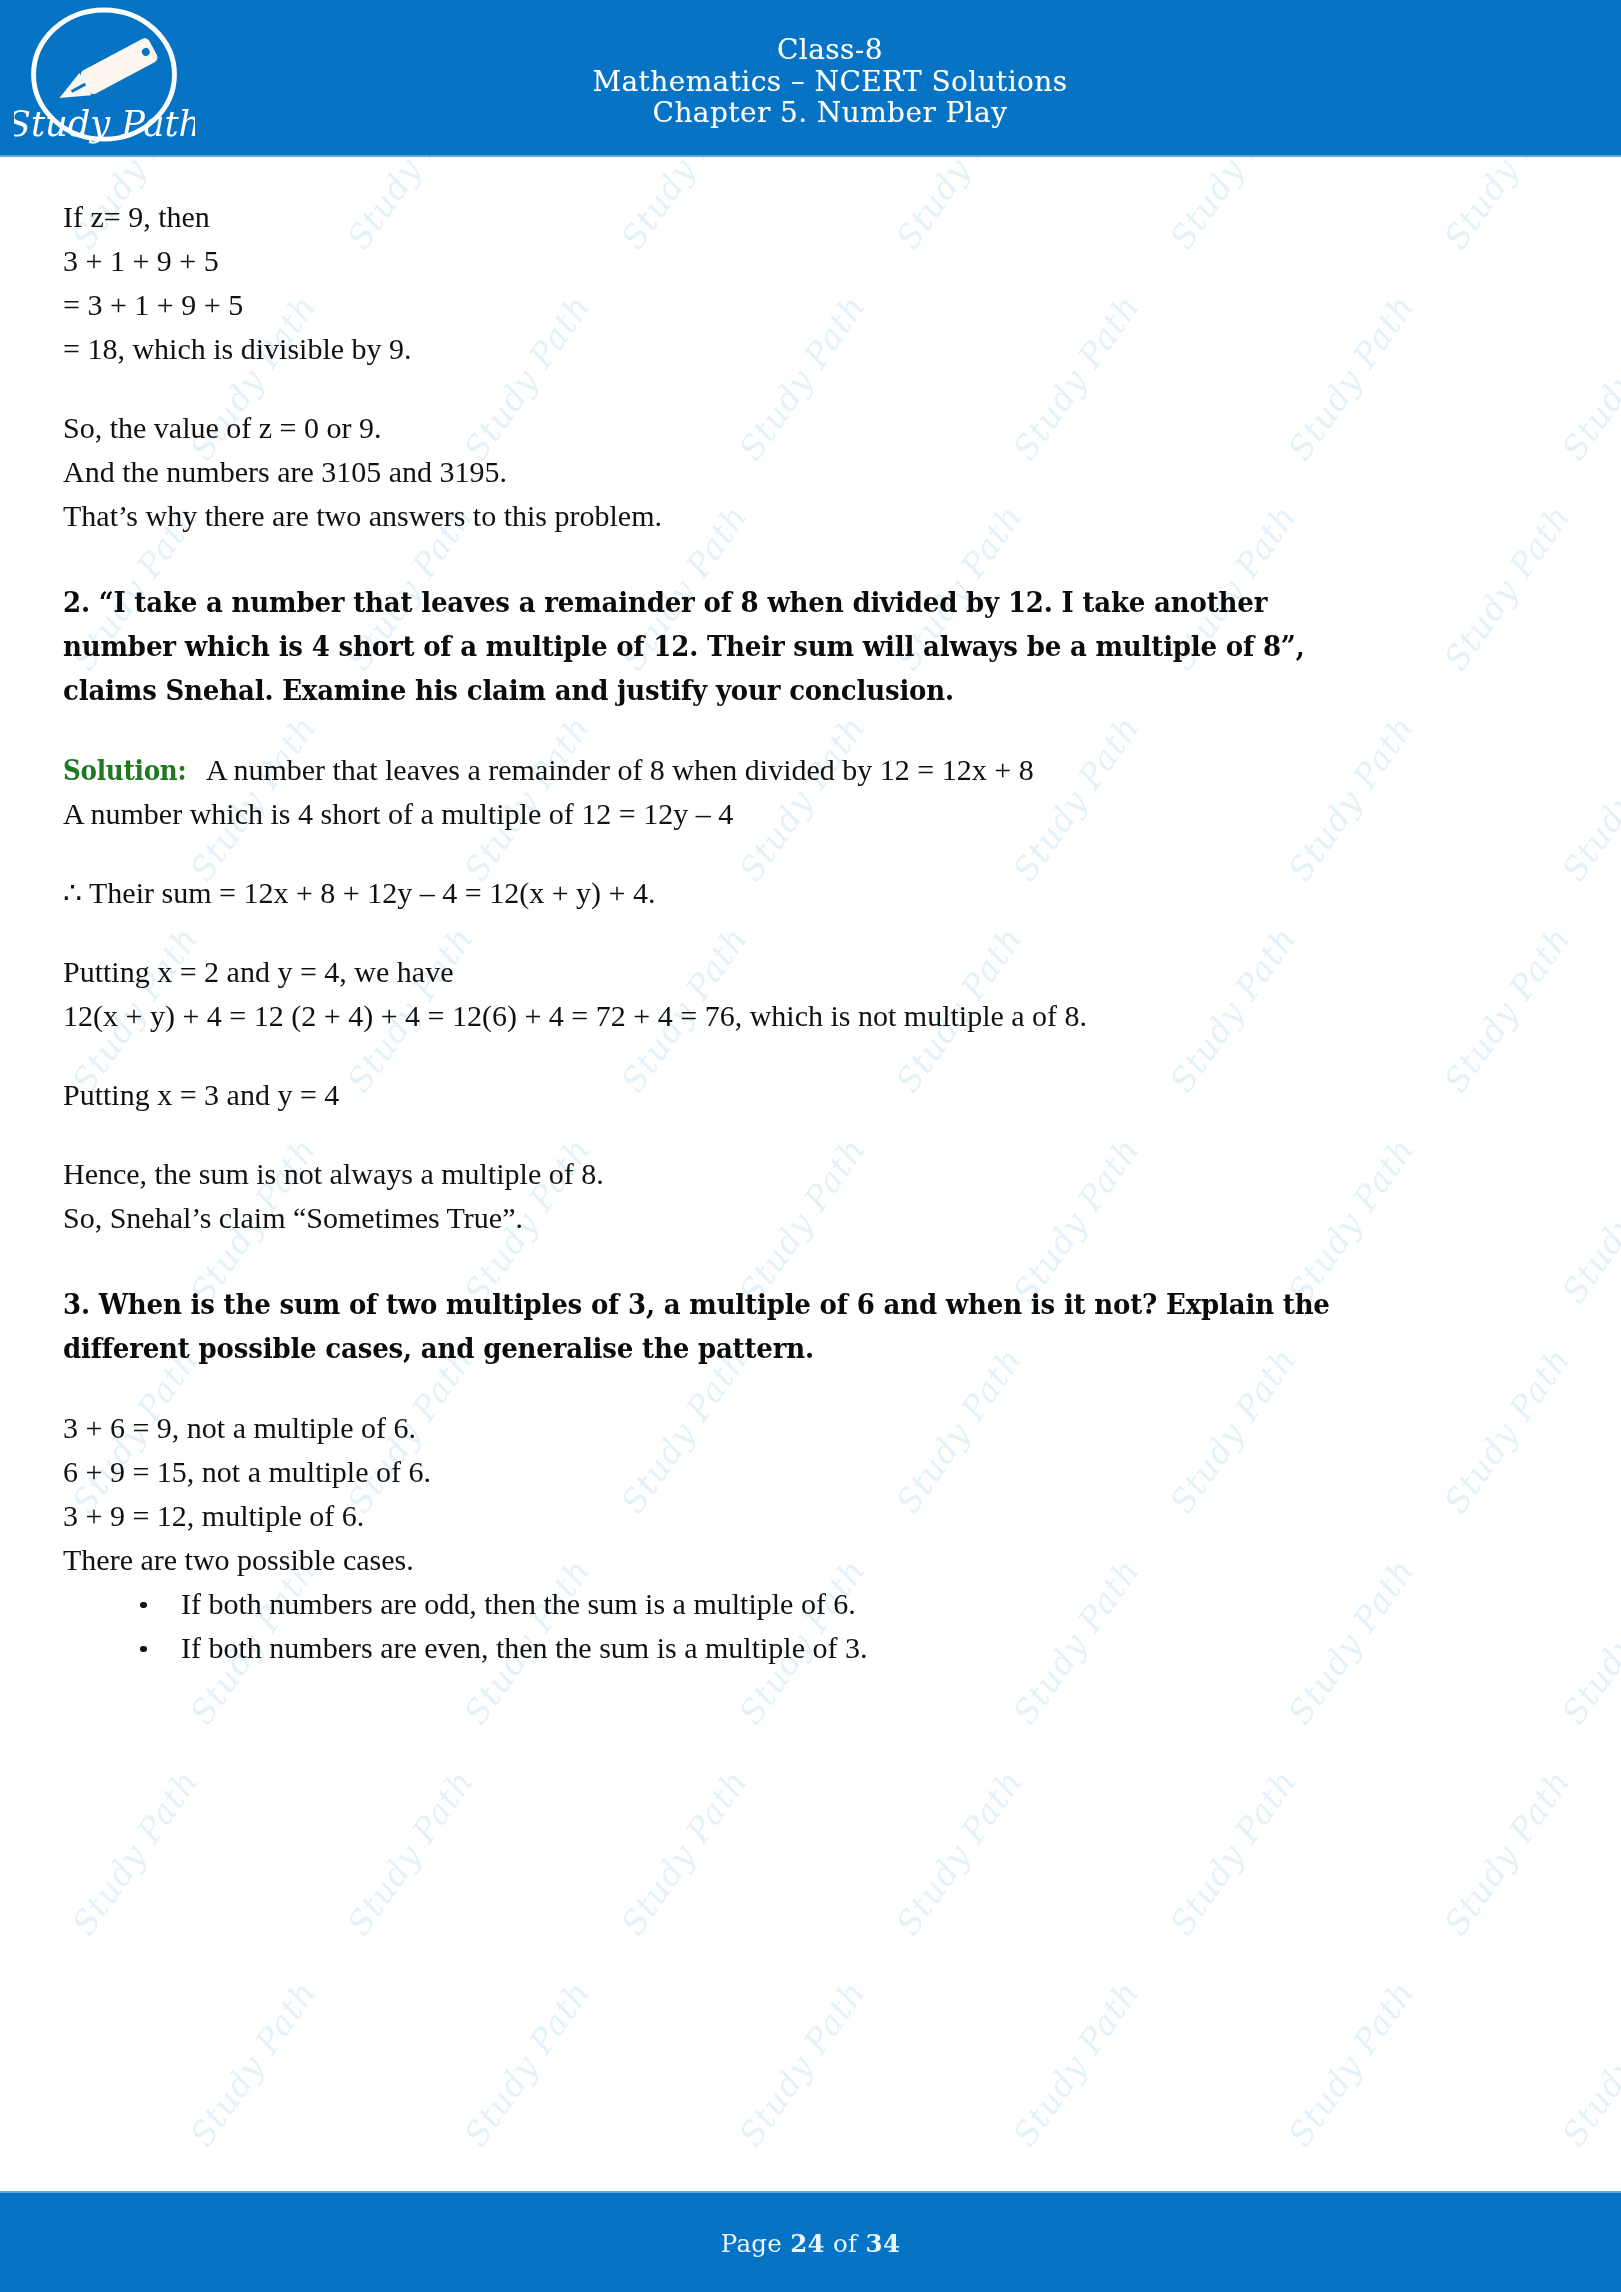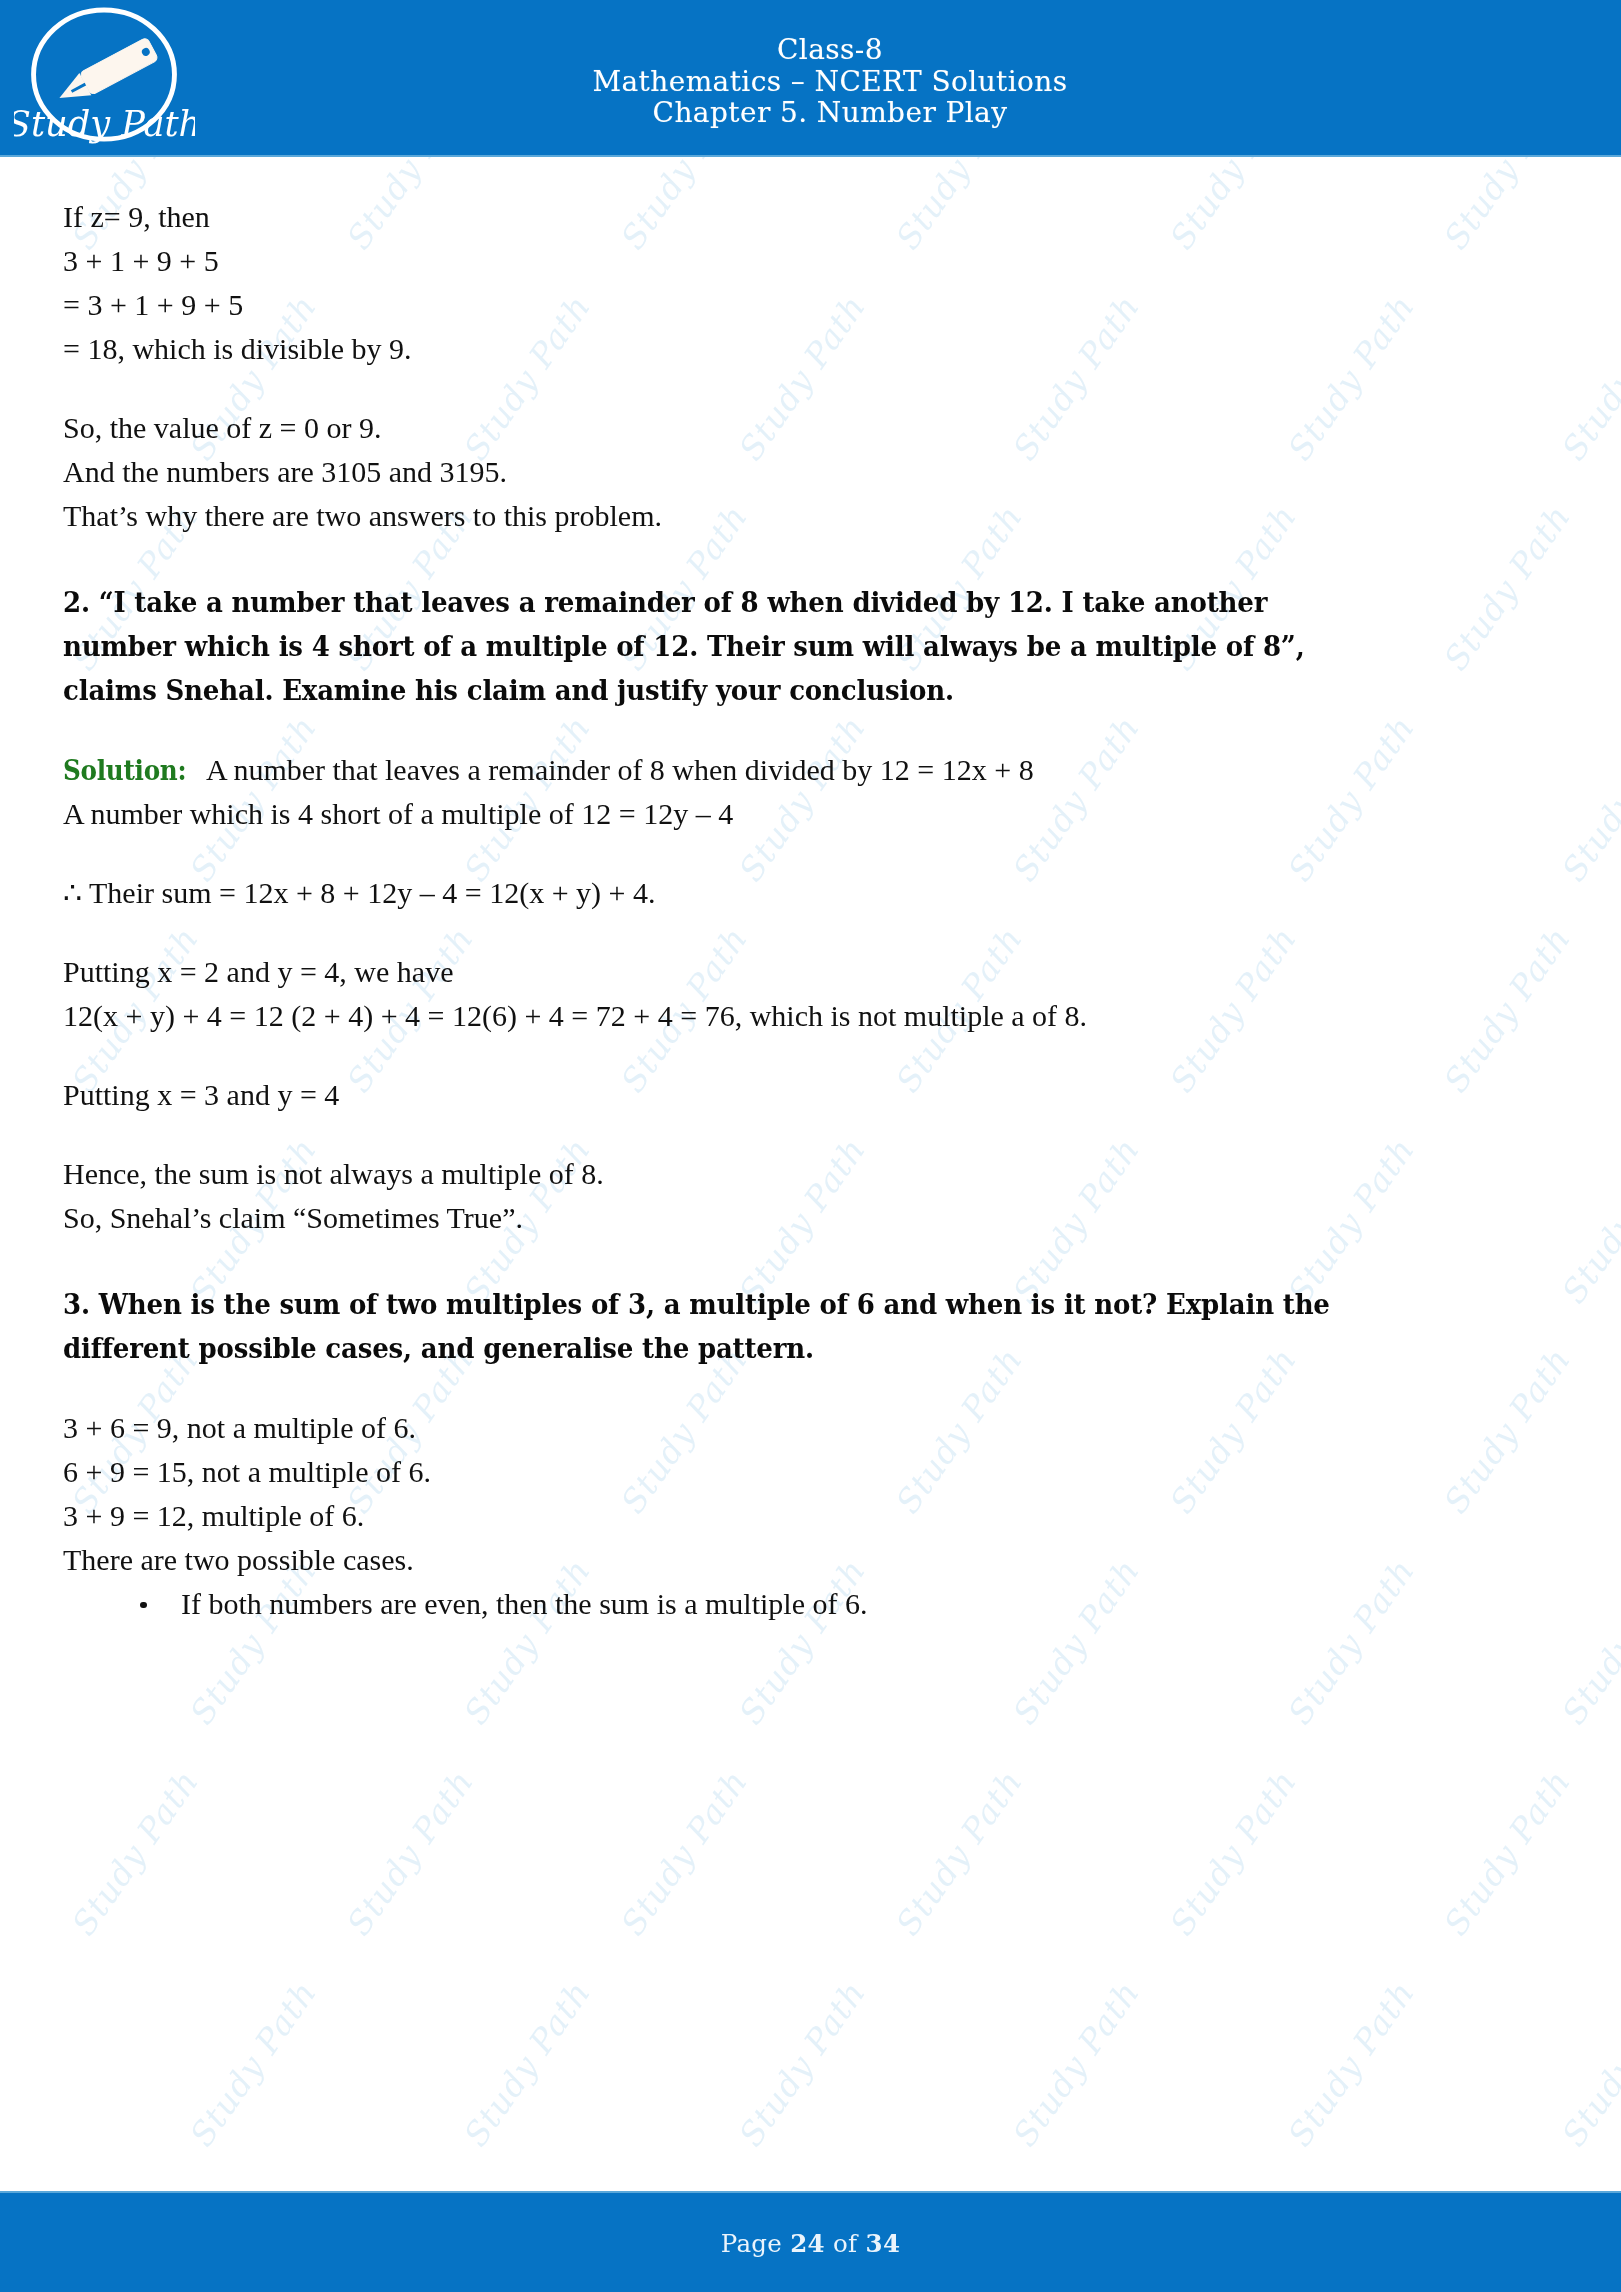--- a/index.html
+++ b/index.html
@@ -308,21 +308,22 @@
 
     <div class="gap-sm"></div>
 
     <div>
       <div class="line">3 + 6 = 9, not a multiple of 6.</div>
       <div class="line">6 + 9 = 15, not a multiple of 6.</div>
       <div class="line">3 + 9 = 12, multiple of 6.</div>
       <div class="line">There are two possible cases.</div>
 
       <ul class="bullets">
-        <li>If both numbers are even, then the sum is a multiple of 6.</li>
+        <li>If both numbers are odd, then the sum is a multiple of 6.</li>
+        <li>If both numbers are even, then the sum is a multiple of 3.</li>
       </ul>
     </div>
 
   </div>
 
   <div class="footer">
     <div class="footer-text"><span>Page </span><b>24</b><span> of </span><b>34</b></div>
   </div>
 
 </div>

